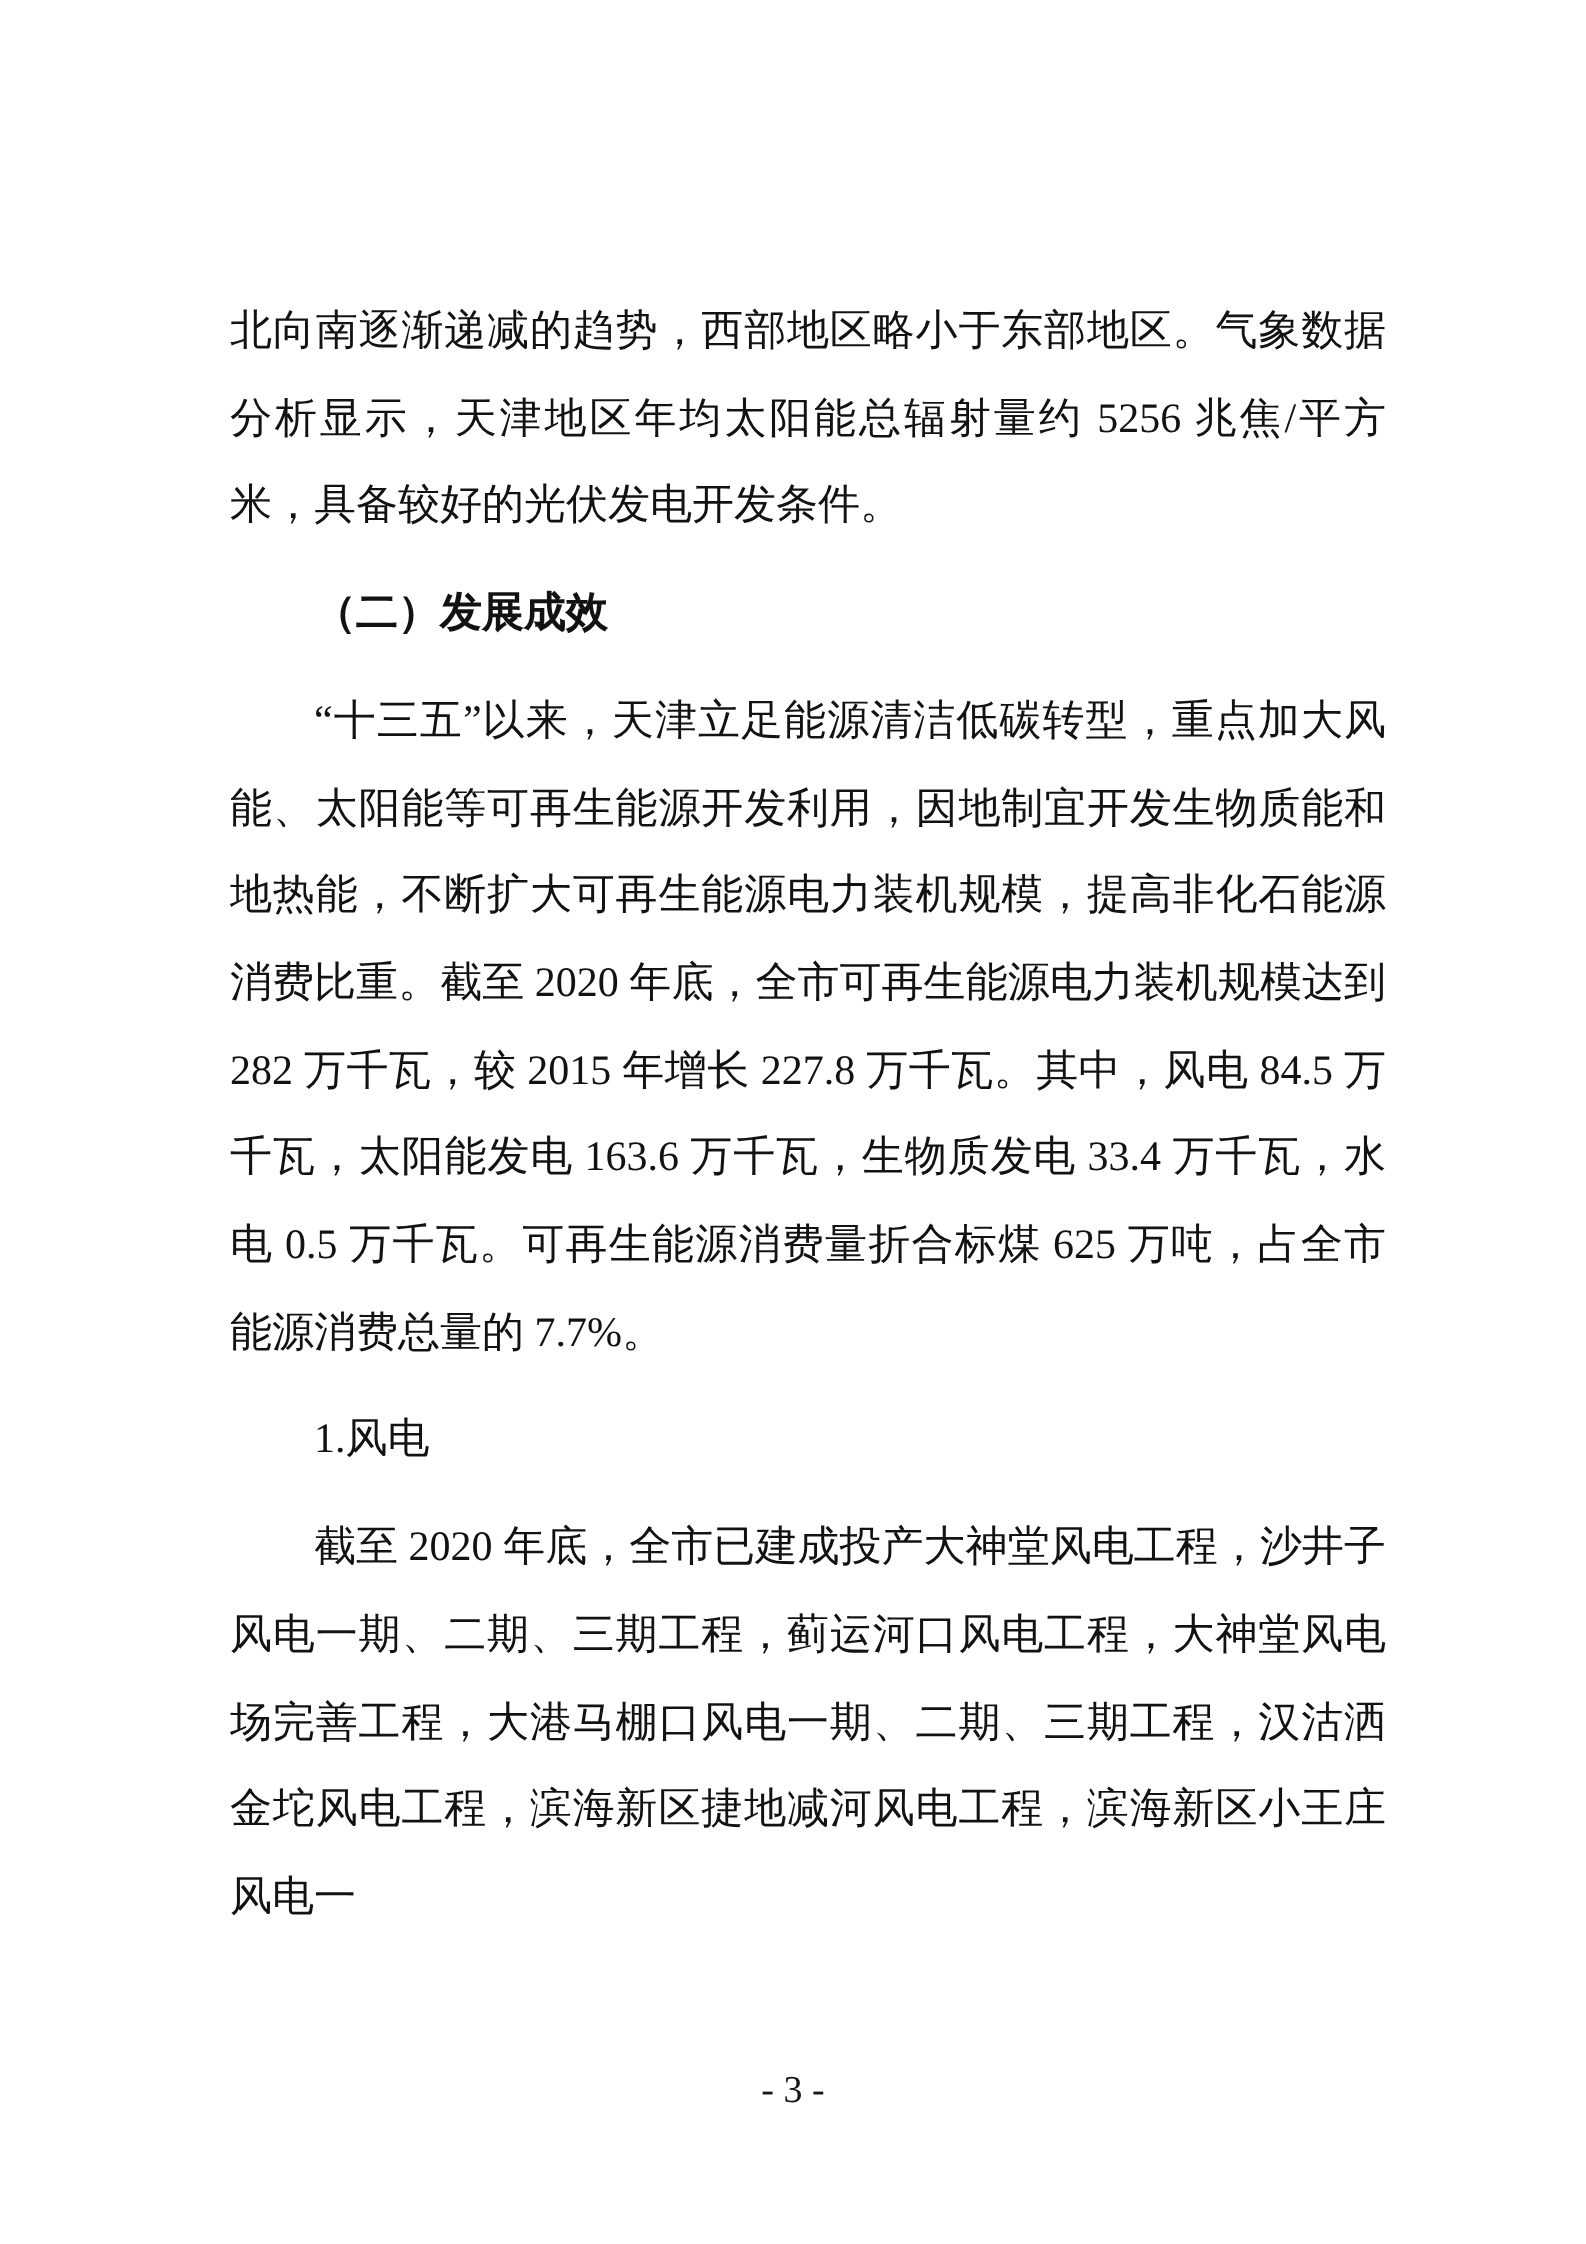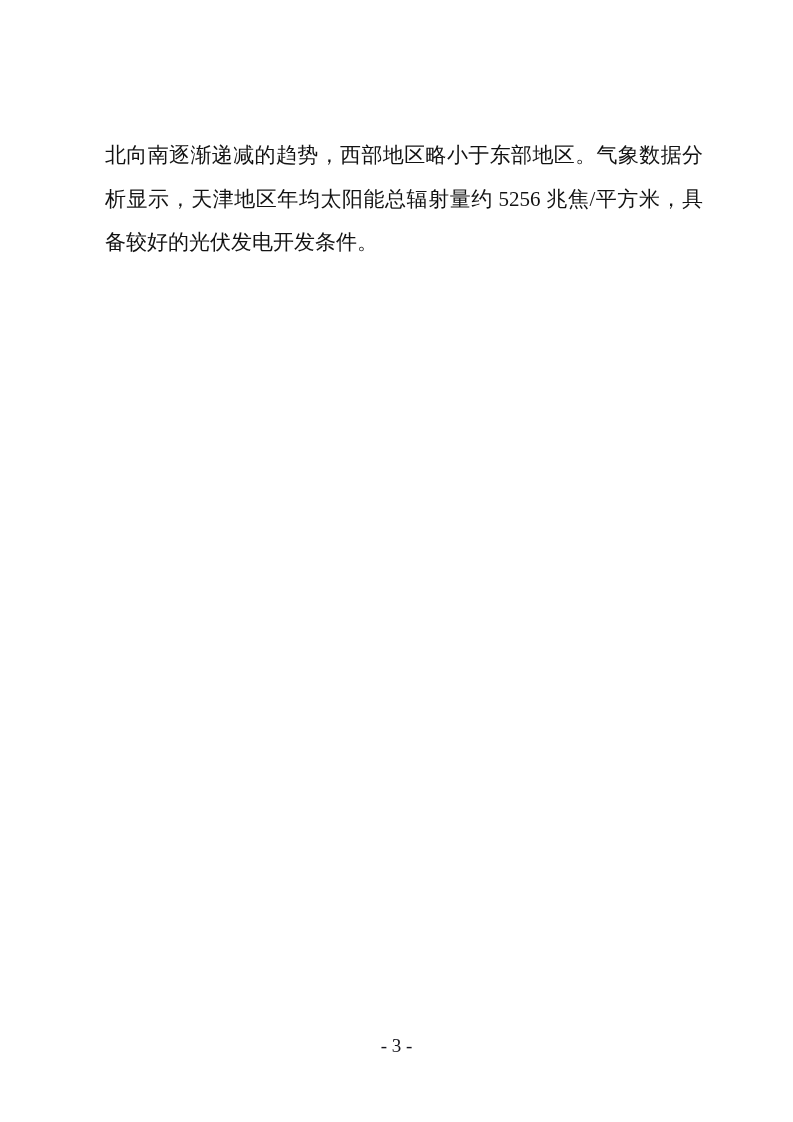--- a/index.html
+++ b/index.html
@@ -18,21 +18,21 @@
     color: #121212;
   }
   .doc-body {
     position: absolute;
     left: 105px;
     top: 134px;
     width: 598px;
     text-align: justify;
   }
   .para {
-    margin: 0;
+    margin: 10px;
     padding: 0;
     font-size: 21px;
     line-height: 43.7px;
     text-indent: 0;
     word-break: break-all;
   }
   .para.indent {
     text-indent: 2em;
   }
   .para.bold {
@@ -48,17 +48,21 @@
     line-height: 26px;
     color: #14141c;
   }
 </style>
 </head>
 <body>
 
 <div class="page">
   <div class="doc-body">
       <p class="para">北向南逐渐递减的趋势，西部地区略小于东部地区。气象数据分析显示，天津地区年均太阳能总辐射量约 5256 兆焦/平方米，具备较好的光伏发电开发条件。</p>
+      <p class="para indent bold">（二）发展成效</p>
+      <p class="para indent">“十三五”以来，天津立足能源清洁低碳转型，重点加大风能、太阳能等可再生能源开发利用，因地制宜开发生物质能和地热能，不断扩大可再生能源电力装机规模，提高非化石能源消费比重。截至 2020 年底，全市可再生能源电力装机规模达到 282 万千瓦，较 2015 年增长 227.8 万千瓦。其中，风电 84.5 万千瓦，太阳能发电 163.6 万千瓦，生物质发电 33.4 万千瓦，水电 0.5 万千瓦。可再生能源消费量折合标煤 625 万吨，占全市能源消费总量的 7.7%。</p>
+      <p class="para indent">1.风电</p>
+      <p class="para indent">截至 2020 年底，全市已建成投产大神堂风电工程，沙井子风电一期、二期、三期工程，蓟运河口风电工程，大神堂风电场完善工程，大港马棚口风电一期、二期、三期工程，汉沽洒金坨风电工程，滨海新区捷地减河风电工程，滨海新区小王庄风电一</p>
     </div>
   <div class="footer">
     <span>- 3 -</span>
   </div>
 </div>
 
 </body></html>

